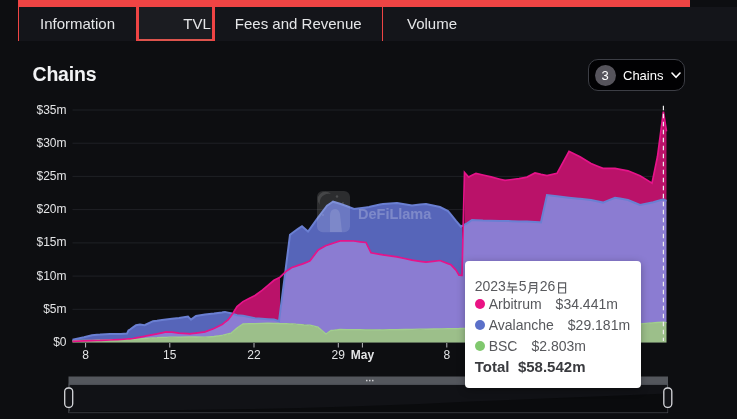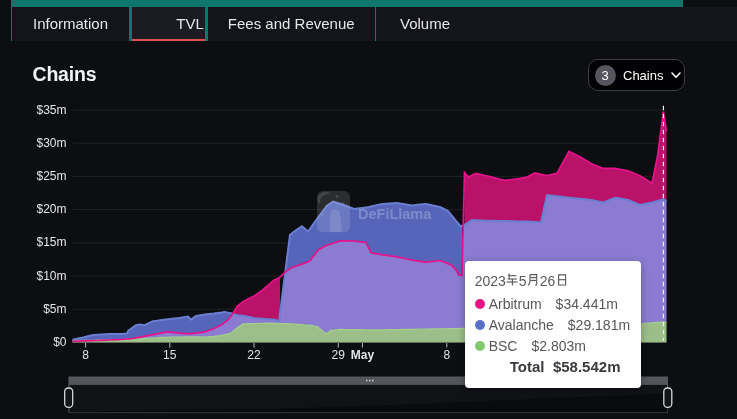--- a/index.html
+++ b/index.html
@@ -1,34 +1,34 @@
 <!DOCTYPE html>
 <html><head><meta charset="utf-8">
 <style>
 * { margin:0; padding:0; box-sizing:border-box; }
 html,body { width:737px; height:419px; background:#0d0e11; font-family:"Liberation Sans",sans-serif; overflow:hidden; }
 #page { position:relative; width:737px; height:419px; }
 
-.tabbar { position:absolute; left:11px; top:0; width:672px; height:41px; background:#0f766e; }
+.tabbar { position:absolute; left:18px; top:0; width:672px; height:41px; background:#ef4444; }
 .tab { position:absolute; top:6.5px; height:34.5px; background:#14151a; color:#e5e6e8; font-size:15px; display:flex; align-items:center; justify-content:center; }
 .tab.active { background:#1b1c21; }
 .tab.active:after { content:""; position:absolute; left:0; right:0; bottom:0; height:2px; background:#dd544d; }
 
 .h2 { position:absolute; left:32.5px; top:63px; font-size:19.5px; font-weight:bold; color:#f2f3f5; letter-spacing:-0.2px; }
 .btn { position:absolute; left:588px; top:58.5px; width:97px; height:32.5px; background:#010103; border:1px solid #3c3e45; border-radius:10px; }
 .btn .badge { position:absolute; left:5.5px; top:5px; width:21px; height:21px; border-radius:50%; background:#56545c; color:#fff; font-size:13px; display:flex; align-items:center; justify-content:center; }
 .btn .lbl { position:absolute; left:34px; top:0; height:31px; display:flex; align-items:center; color:#fff; font-size:13px; }
 .btn svg { position:absolute; left:82px; top:12.5px; }
 
 .tip { position:absolute; left:464.7px; top:261.4px; width:176.3px; height:126.3px; background:#fff; border-radius:4px; padding:12px 0 0 10px; font-size:14px; color:#57585c; box-shadow:0 2px 8px rgba(0,0,0,0.3); }
-.tip .date { height:20.7px; display:flex; align-items:flex-start; color:#595a5e; } .tip .kj { margin:0 0.5px; }
+.tip .date { height:20.7px; display:flex; align-items:flex-end; color:#595a5e; } .tip .kj { margin:0 0.5px; }
 .tip .row { height:20.7px; display:flex; align-items:center; }
 .tip .dot { width:10px; height:10px; border-radius:50%; margin-right:4px; flex:none; }
 .tip .val { margin-left:14px; }
-.tip .total { height:20.7px; display:flex; align-items:center; font-weight:bold; color:#3a3b3f; font-size:15px;margin-left:35px; }
+.tip .total { height:20.7px; display:flex; align-items:center; font-weight:bold; color:#3a3b3f; font-size:15px; }
 </style></head>
 <body>
 <div id="page">
   <div class="tabbar">
     <div class="tab" style="left:1px; width:117px;">Information</div>
     <div class="tab active" style="left:121px; width:73px;padding-left:43px;">TVL</div>
     <div class="tab" style="left:197px; width:166.5px;">Fees and Revenue</div>
     <div class="tab" style="left:364.5px; width:372.5px; justify-content:flex-start; padding-left:24.5px;">Volume</div>
   </div>
   <div class="h2">Chains</div>

